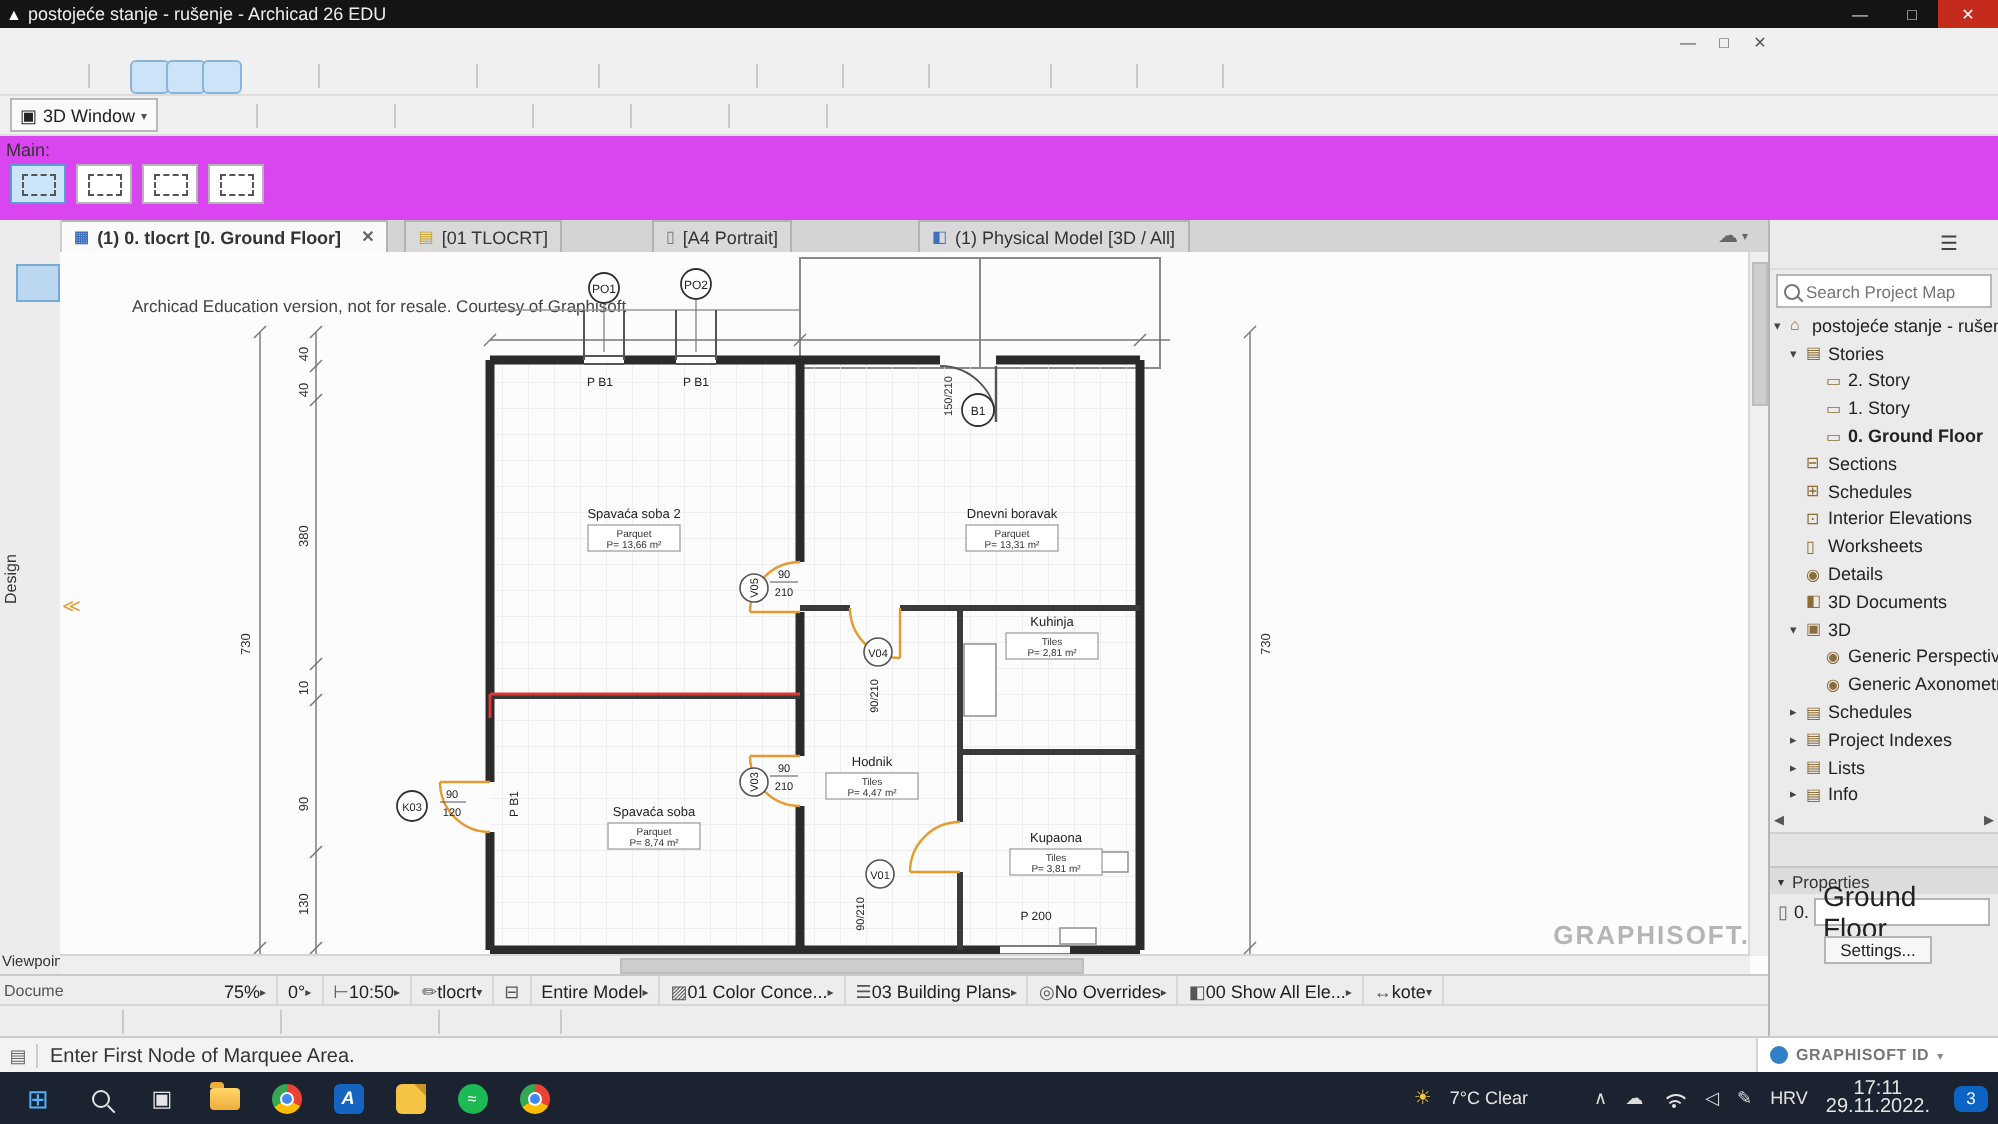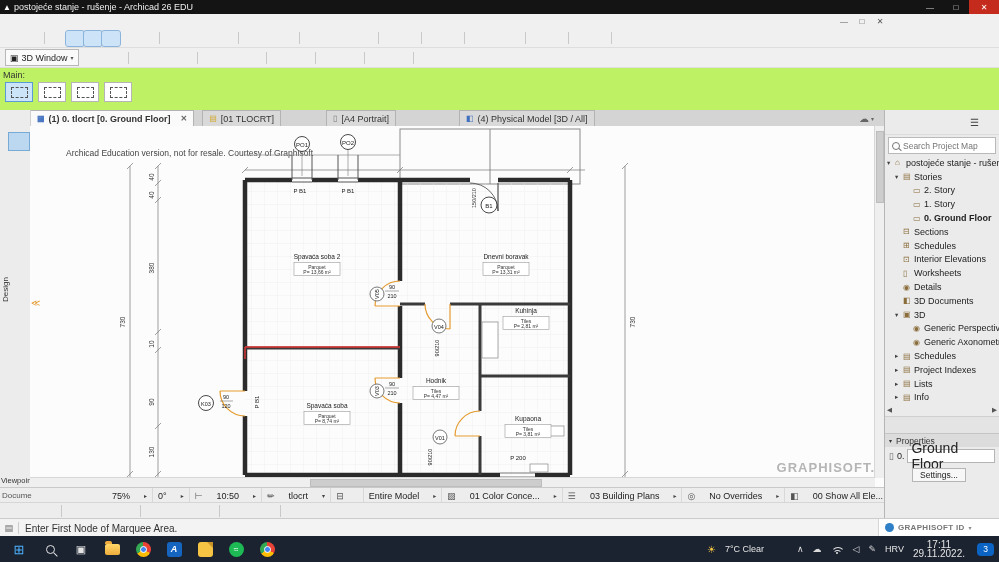--- a/index.html
+++ b/index.html
@@ -24,21 +24,21 @@
   #toolbar1{top:29px;height:19px}
   #toolbar2{top:48px;height:20px}
   .icon{display:inline-flex;align-items:center;justify-content:center;width:18px;height:15px;
         font-size:10px;color:#3c3c3c;border-radius:2px;flex:none}
   .icon.sel{background:#cde3f7;outline:1px solid #8ab4dc}
   .sep{width:1px;height:12px;background:#c9c9c9;margin:0 3px;display:inline-block;flex:none}
   #viewsel{display:flex;align-items:center;gap:3px;border:1px solid #b8b8b8;background:#fafafa;
            height:15px;padding:0 4px;font-size:9px;margin-right:6px}
   #viewsel .va{font-size:6px;color:#555}
   
-  #mainopts{position:absolute;left:0;top:68px;width:999px;height:42px;background:#bef264;border-bottom:1px solid #d8d8d8}
+  #mainopts{position:absolute;left:0;top:68px;width:999px;height:42px;background:#d946ef;border-bottom:1px solid #d8d8d8}
   #mainopts .mlabel{position:absolute;left:3px;top:2px;font-size:9px;color:#333}
   #mainopts .mbtns{position:absolute;left:5px;top:14px;display:flex;gap:5px}
   .mqbtn{width:26px;height:18px;border:1px solid #b5b5b5;background:#fff;display:flex;
          align-items:center;justify-content:center}
   .mqbtn.sel{background:#cce4f7;border-color:#5b9bd5}
   .mqbtn .dash{width:15px;height:9px;border:1px dashed #555}
   
   #tabbar{position:absolute;left:0;top:110px;width:884px;height:16px;background:#d4d4d4;
           border-bottom:1px solid #aaa;display:flex;align-items:stretch;font-size:9px}
   #tabbar .ovicon{width:18px;display:flex;align-items:center;justify-content:center;font-size:9px;color:#555;margin-left:12px}
@@ -98,21 +98,21 @@
   #proprow{display:flex;align-items:center;gap:3px;height:17px;padding:0 4px}
   #proprow .pic{font-size:9px;color:#666}
   #proprow .pval{flex:1;background:#fff;border:1px solid #b5b5b5;height:12px;display:flex;align-items:center;
                  padding:0 3px;font-size:14px}
   #settingsrow{display:flex;justify-content:center;padding:4px 6px 0 0}
   #settingsbtn{border:1px solid #b5b5b5;background:#f7f7f7;font-size:8.5px;padding:1px 7px}
   
   #qobar{position:absolute;left:0;top:487px;width:884px;height:15px;background:#ededed;border-top:1px solid #c9c9c9;
          display:flex;align-items:center;font-size:9px;overflow:hidden}
   #qobar .plabel{width:30px;font-size:8px;color:#555;padding-left:2px;flex:none;overflow:hidden;white-space:nowrap}
-  .qseg{display:flex;align-items:center;gap:14px;padding:0 5px;border-right:1px solid #d8d8d8;height:100%;
+  .qseg{display:flex;align-items:center;gap:0;padding:0 5px;border-right:1px solid #d8d8d8;height:100%;
         white-space:nowrap;color:#222}
   .qseg .qicon{font-size:9px;color:#555}
   .qseg .qicon:empty{display:none}
   .qseg .qarrow{font-size:6px;color:#444}
   .qseg .qarrow:empty{display:none}
   #toolbar3{position:absolute;left:0;top:502px;width:884px;height:16px;background:#ededed;border-top:1px solid #d6d6d6;
             display:flex;align-items:center;padding-left:4px;box-sizing:border-box}
   .icon.dim{color:#9a9a9a}
   
   #hintbar{position:absolute;left:0;top:518px;width:878px;height:18px;background:#f3f3f3;border-top:1px solid #cbcbcb;
@@ -303,21 +303,21 @@
         <span class="tlabel">[01 TLOCRT]</span>
 
       </span>
       <span class="tab gap45">
         <span class="tabicon gray">▯</span>
         <span class="tlabel">[A4 Portrait]</span>
 
       </span>
       <span class="tab gap63">
         <span class="tabicon blue">◧</span>
-        <span class="tlabel">(4) Physical Model [3D / All]</span>
+        <span class="tlabel">(1) Physical Model [3D / All]</span>
 
       </span>
     </span>
   <span class="cloud">
     <span>☁</span>
     <span class="va">▾</span>
   </span>
 </div>
 
 <div id="lefttools">

